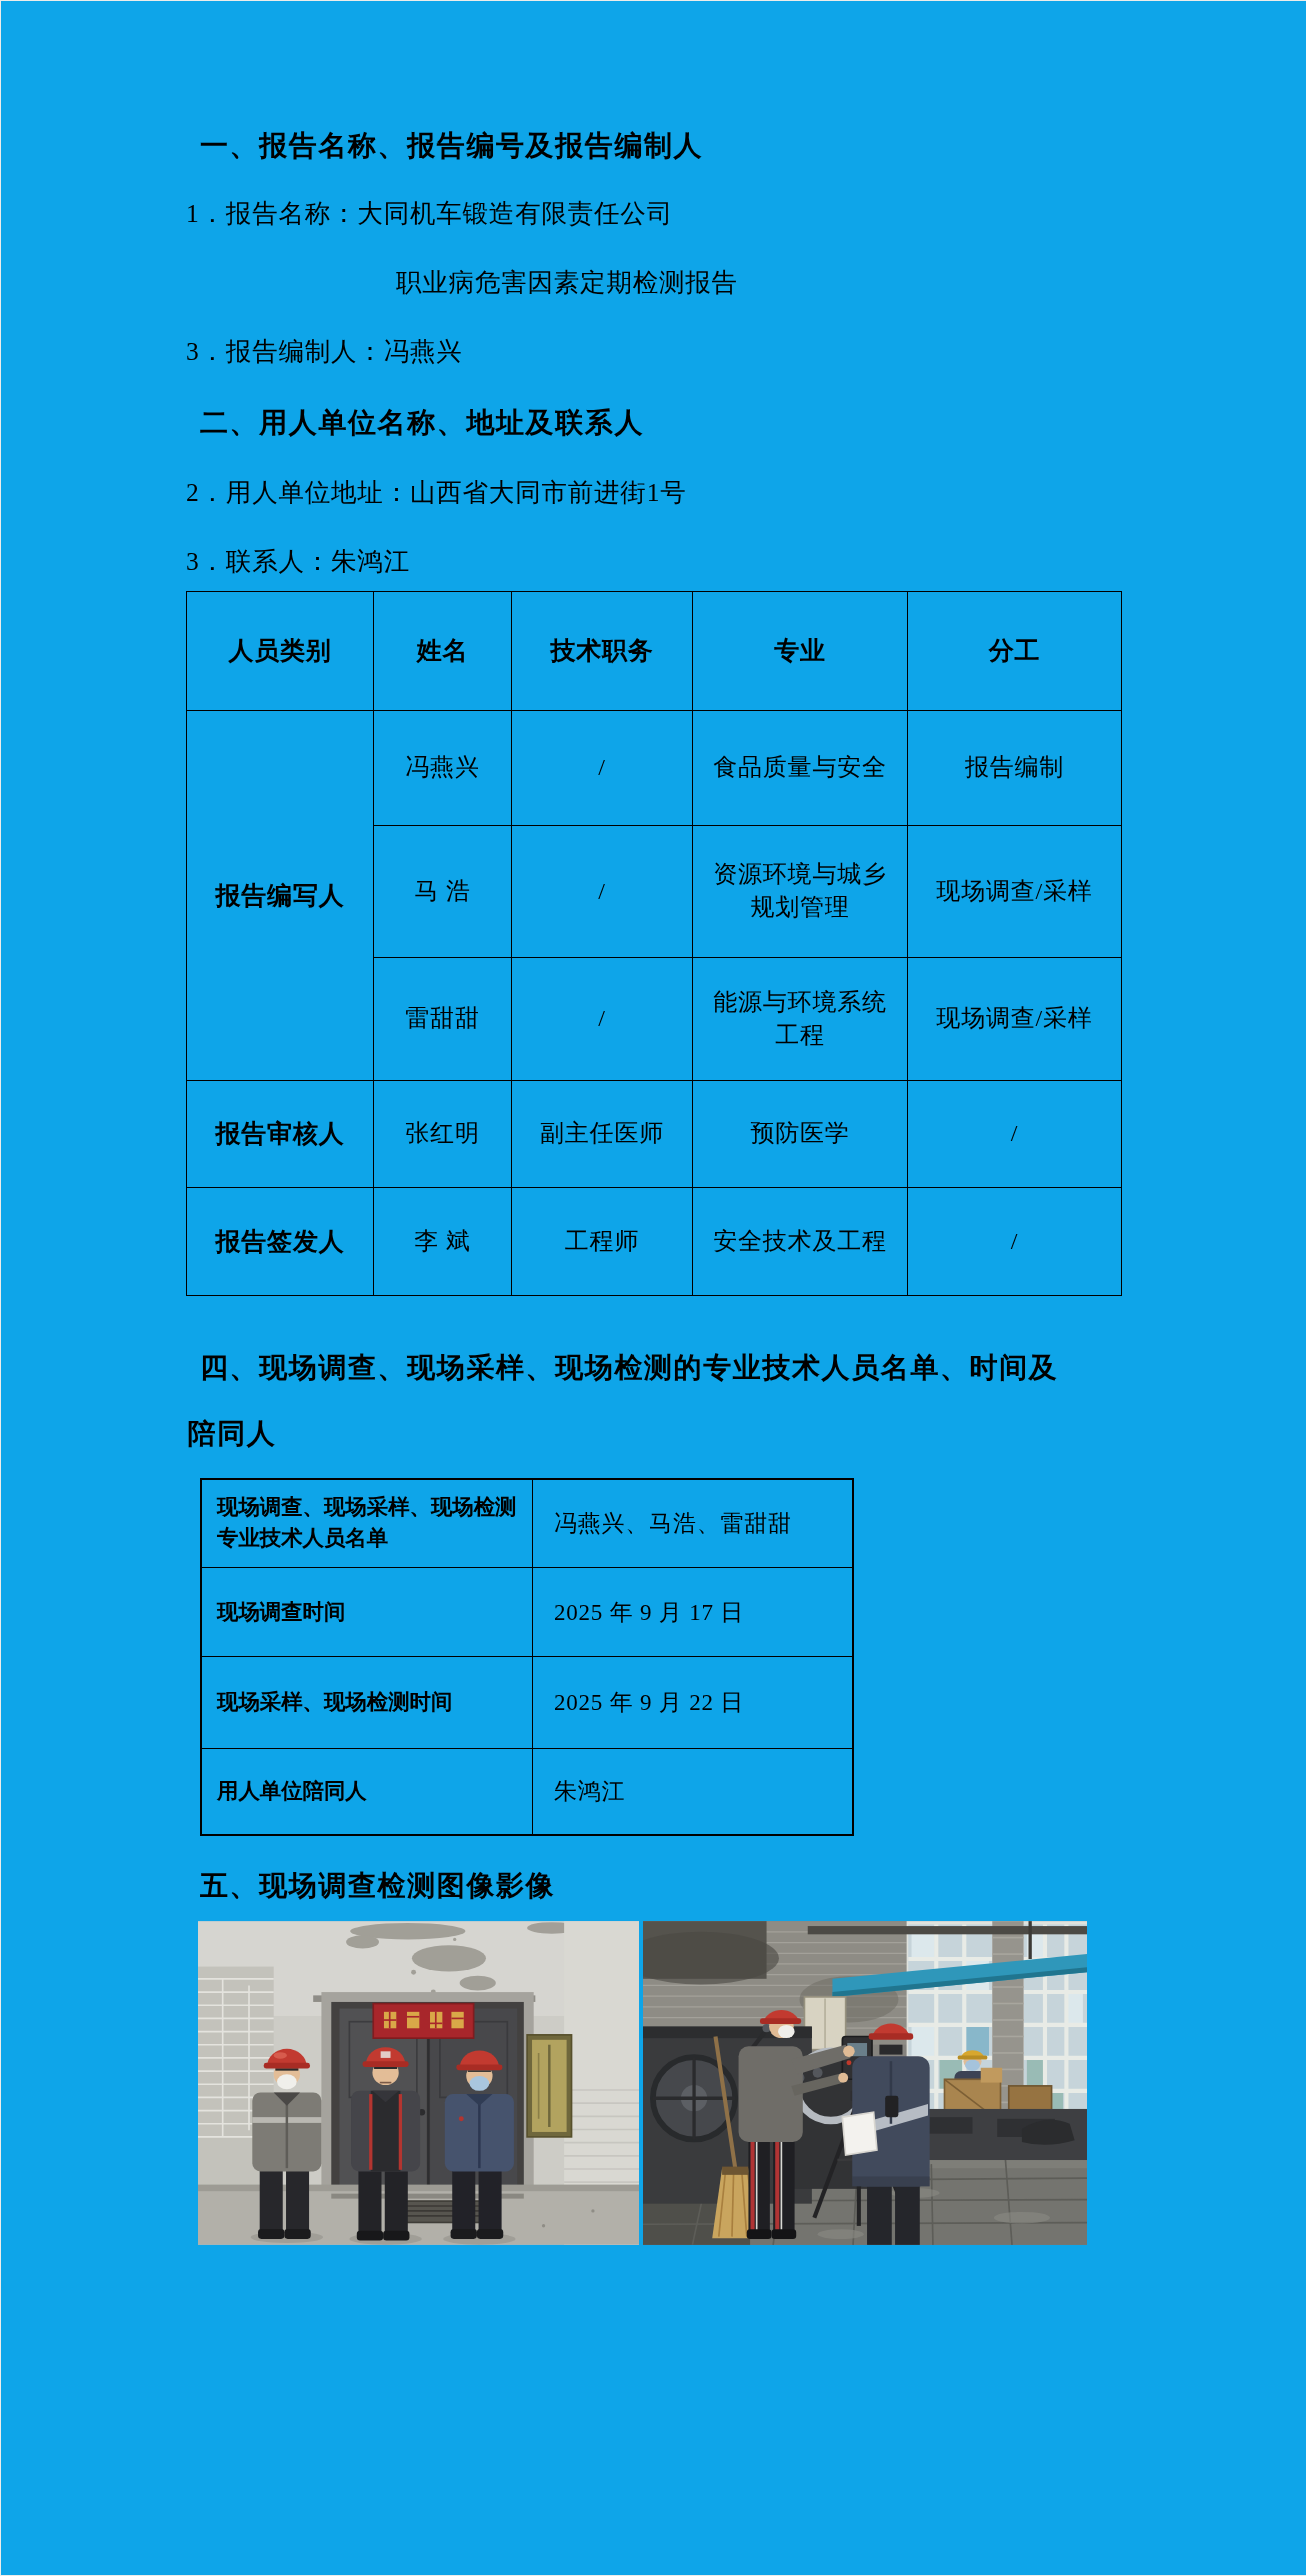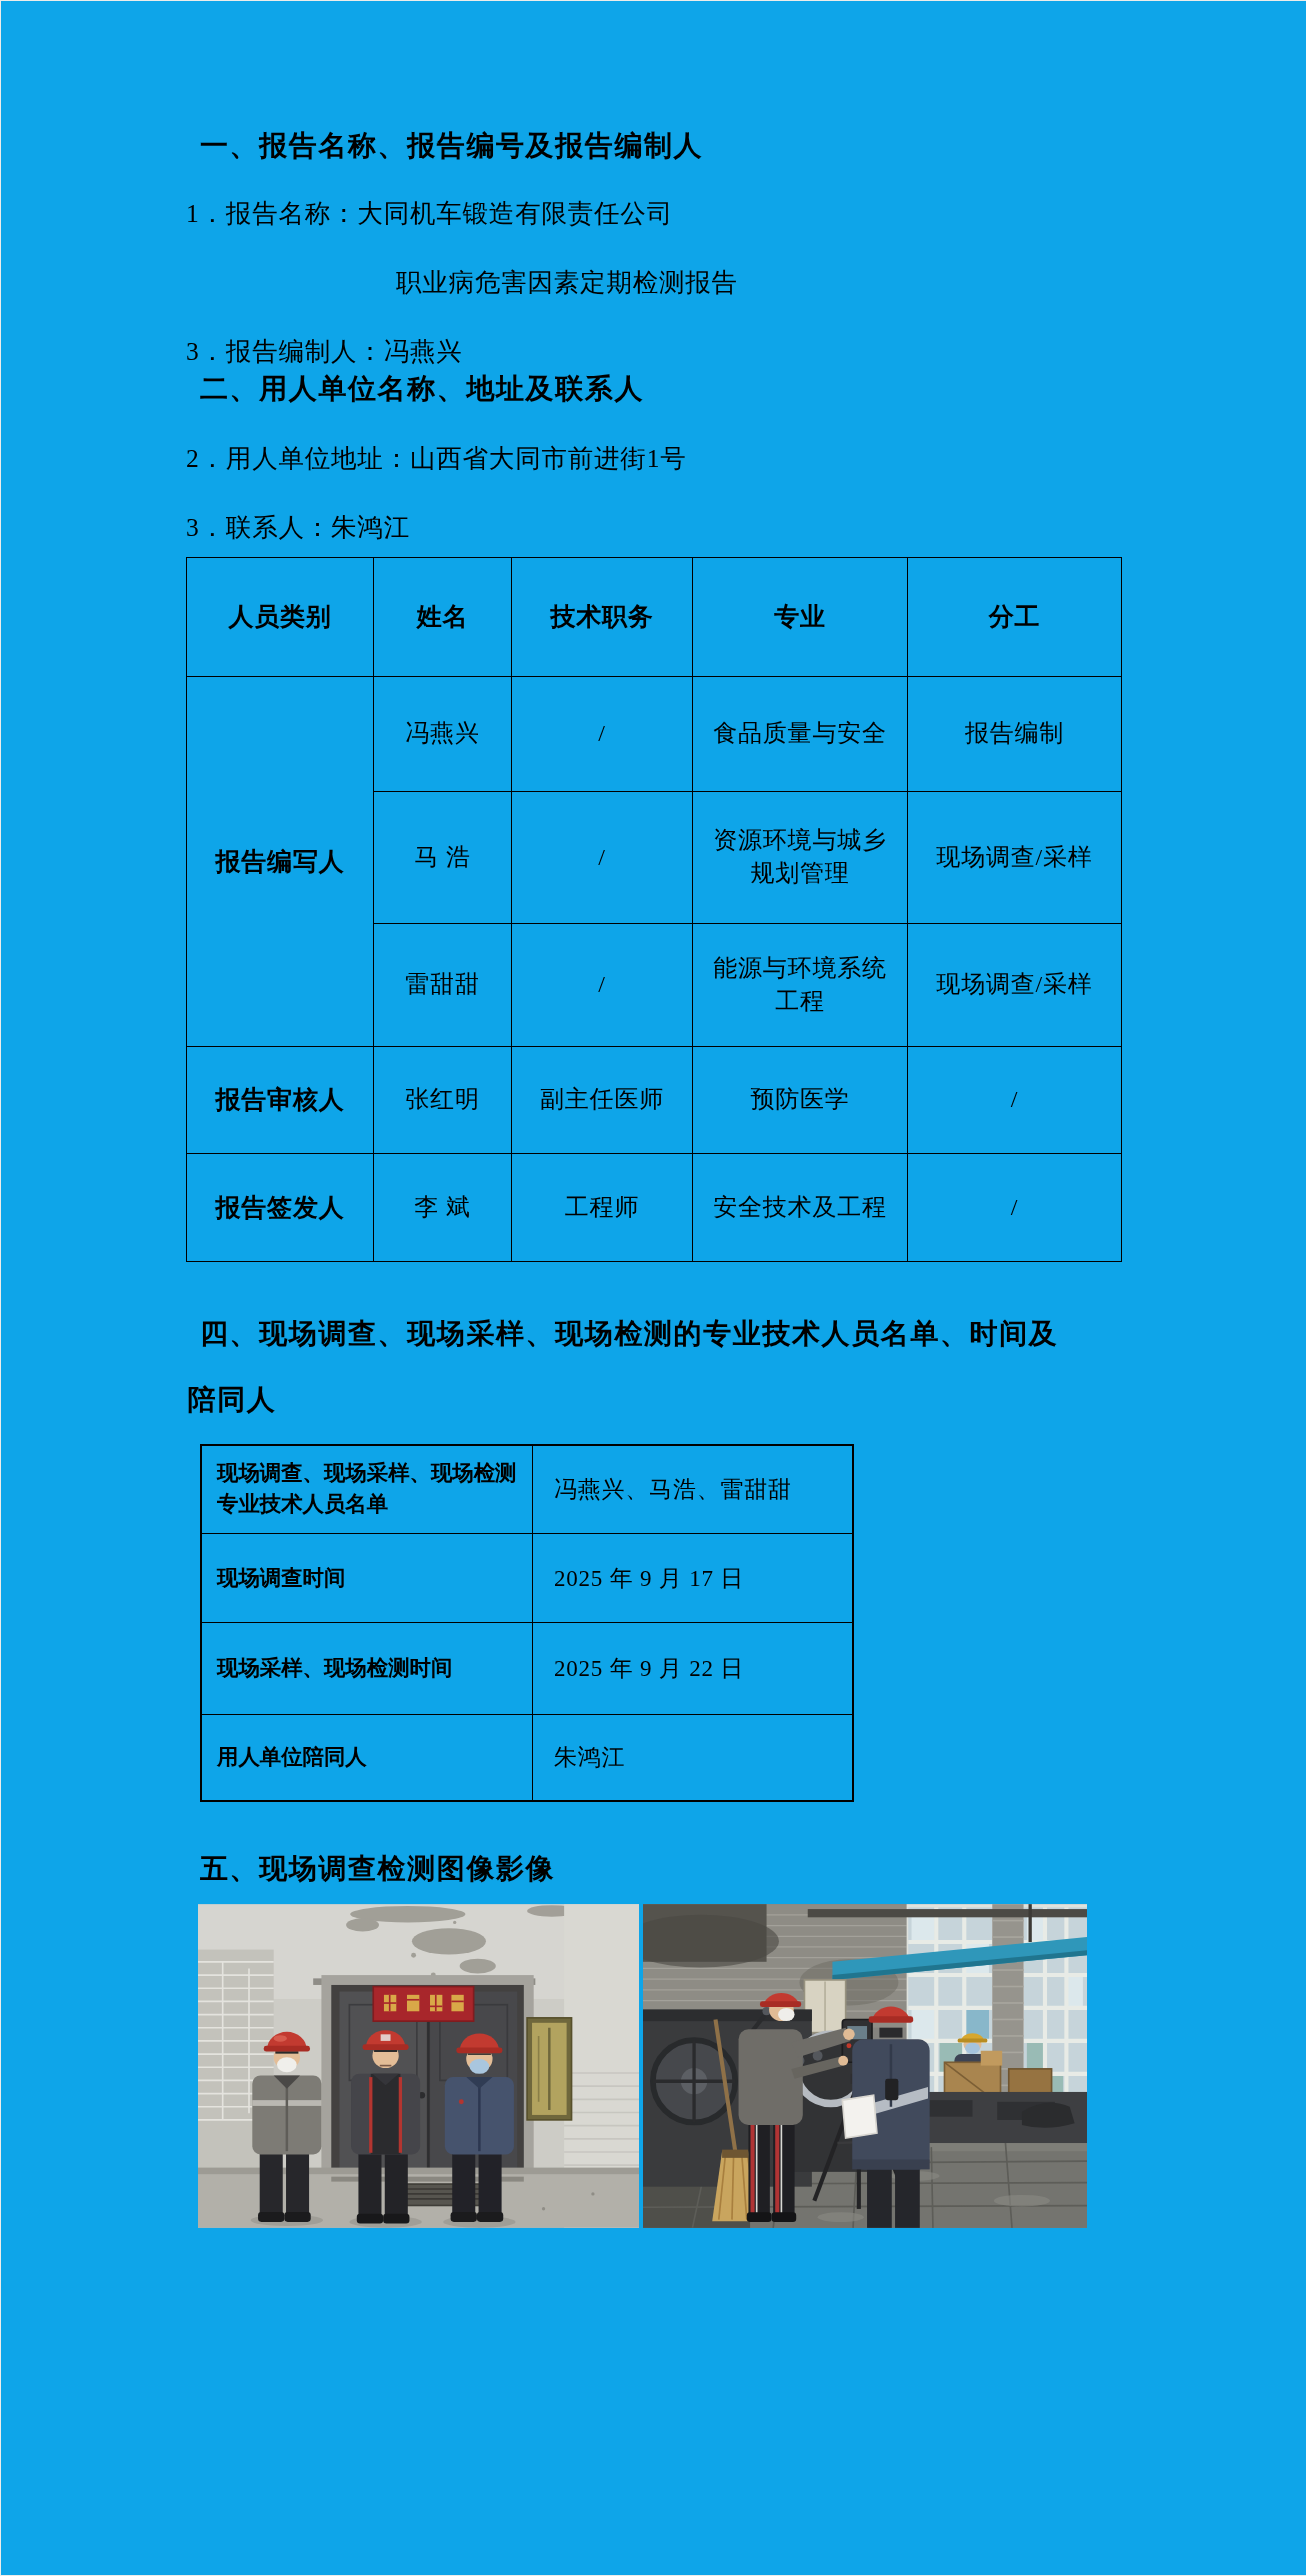--- a/index.html
+++ b/index.html
@@ -11,26 +11,26 @@
   }
   .content { padding:126px 123px 0 185px; }
   .h {
     font-size:28px; font-weight:700; line-height:38px;
     padding-left:14px; letter-spacing:1.6px;
   }
   .item { font-size:25.5px; line-height:36px; letter-spacing:0.8px; }
   .mt-i1 { margin-top:31px; }
   .mt-i  { margin-top:33px; }
   .indent-wrap { padding-left:210px; }
-  .mt-h2 { }
+  .mt-h2 { margin-top:34px; }
   .mt-i4 { margin-top:32px; }
   .mt-h3 { margin-top:28px; }
   .h4-l1 { margin-top:53px; }
   .h4-l2 { margin-top:28px; padding-left:1.6px; }
-  .mt-h5 { margin-top:48px; }
+  .mt-h5 { margin-top:31px; }
 
   table.t1 {
     border-collapse:collapse; table-layout:fixed; width:935px;
     margin-top:10.7px;
     border-radius:20px;
   }
   table.t1 td {
     border:1.6px solid #000; text-align:center; vertical-align:middle;
     font-size:24px; line-height:33px; padding:3.3px 20px; letter-spacing:0.8px;
     word-break:break-all;

